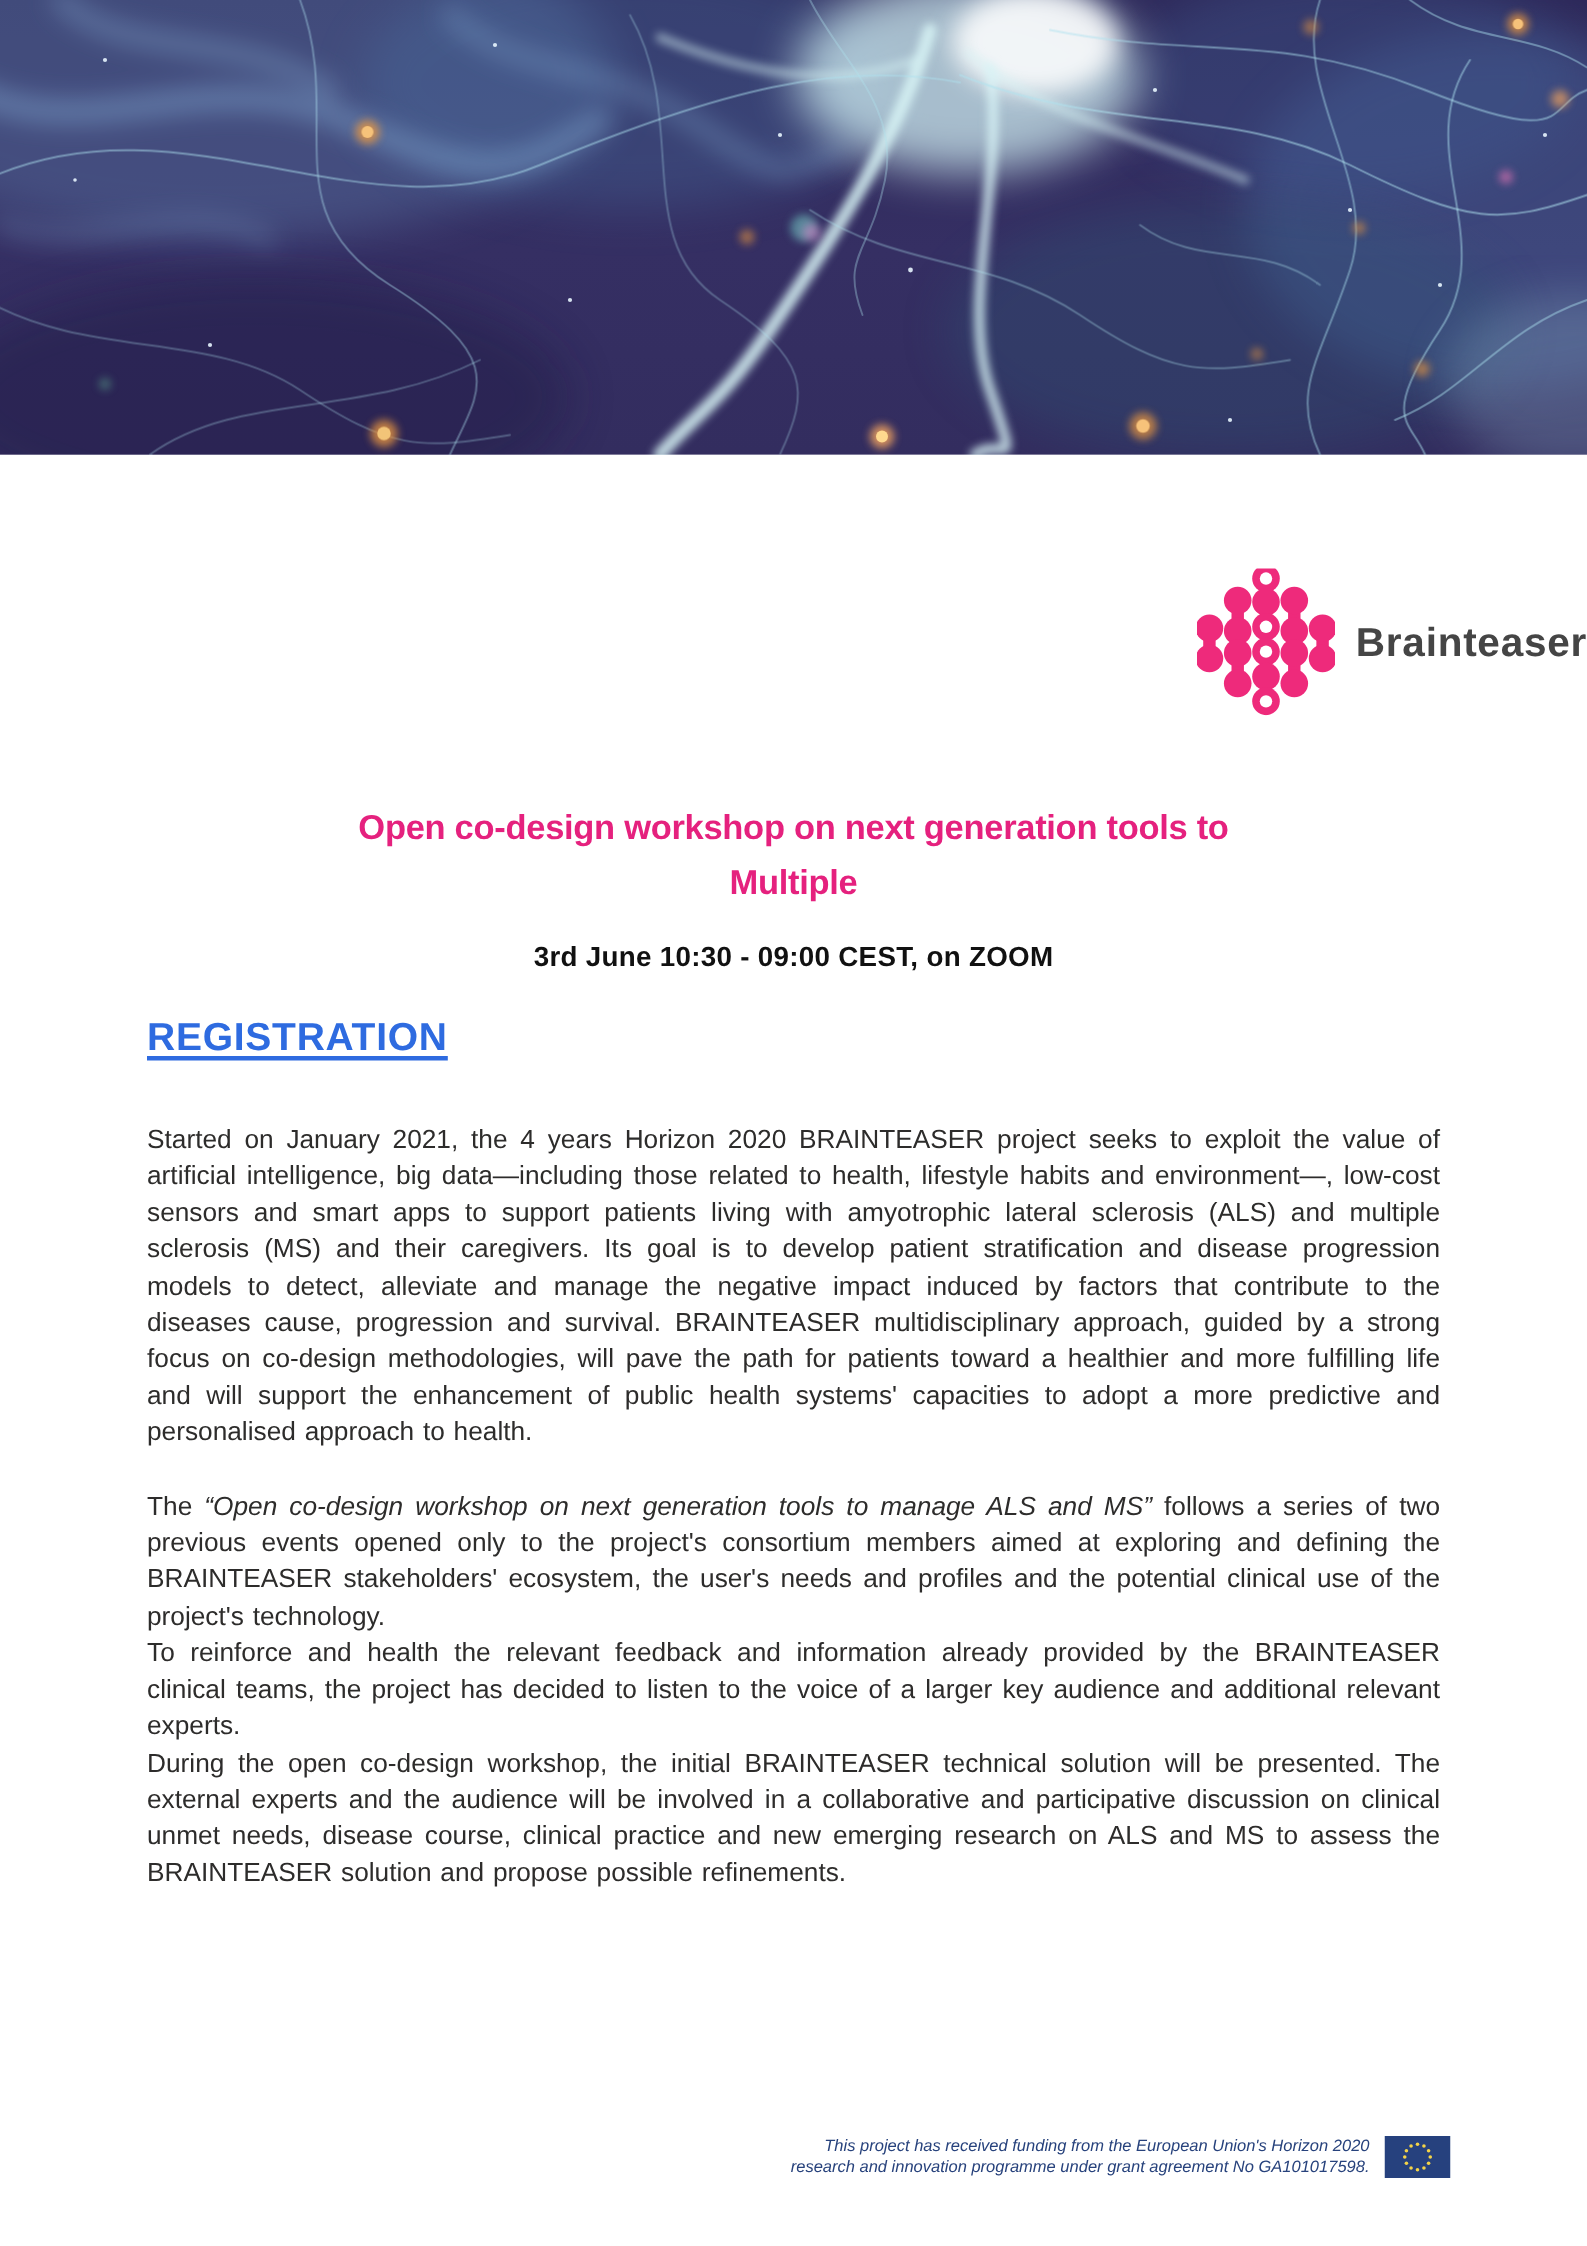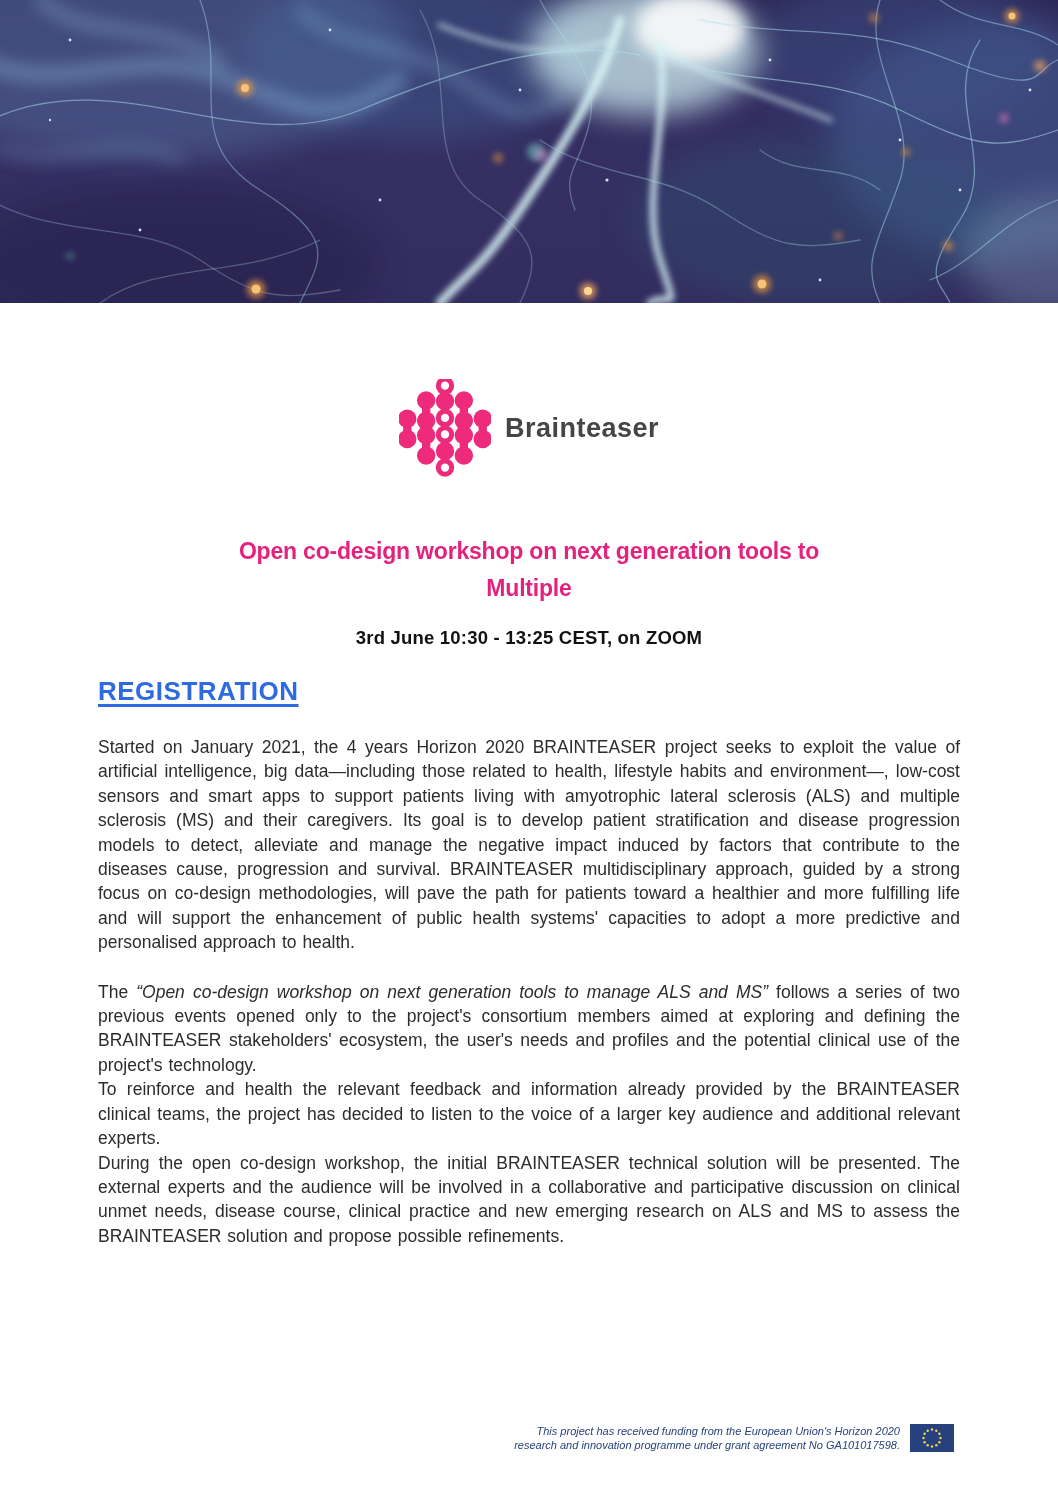--- a/index.html
+++ b/index.html
@@ -19,21 +19,21 @@
     background: #332d5f;
     overflow: hidden;
     position: relative;
   }
   .banner svg { display: block; }
 
   
   .logo-row {
     margin-top: 76px;
     display: flex;
-    justify-content: center;
+    justify-content: flex-end;
     align-items: center;
     gap: 14px;
   }
   .logo-icon svg { display: block; }
   .brand-text {
     font-size: 27px;
     font-weight: 600;
     letter-spacing: 0.5px;
     color: #454545;
   }
@@ -63,35 +63,35 @@
     font-size: 26px;
     letter-spacing: 0.5px;
     color: #2e6be0;
     text-decoration: underline;
     text-decoration-thickness: 2.5px;
     text-underline-offset: 4px;
   }
 
   
   .body-copy {
-    margin-top: 28px;
+    margin-top: 40px;
     font-size: 17.5px;
     line-height: 24.4px;
     text-align: justify;
     color: #2d2c2b;
     word-spacing: 1px;
   }
   .body-copy p { margin: 0; }
   .body-copy p.para-gap { margin-top: 25px; }
   .italic { font-style: italic; }
 
   
   .footer {
     position: absolute;
-    right: 104px;
+    right: 91px;
     bottom: 45px;
     display: flex;
     align-items: flex-end;
   }
   .footer-note {
     text-align: right;
     font-style: italic;
     font-size: 11px;
     line-height: 14px;
     color: #27427c;
@@ -252,21 +252,21 @@
   <span class="brand-text">Brainteaser</span>
 </div>
 
 <div class="content">
 
   <div class="page-title">
     <div>Open co-design workshop on next generation tools to</div>
     <div>Multiple</div>
   </div>
 
-  <div class="schedule">3rd June 10:30 - 13:25 CEST, on ZOOM</div>
+  <div class="schedule">3rd June 10:30 - 09:00 CEST, on ZOOM</div>
 
   <div class="registration-wrap">
     <a href="#" class="registration-link">REGISTRATION</a>
   </div>
 
   <div class="body-copy">
     <p>Started on January 2021, the 4 years Horizon 2020 BRAINTEASER project seeks to exploit the value of artificial intelligence, big data—including those related to health, lifestyle habits and environment—, low-cost sensors and smart apps to support patients living with amyotrophic lateral sclerosis (ALS) and multiple sclerosis (MS) and their caregivers. Its goal is to develop patient stratification and disease progression models to detect, alleviate and manage the negative impact induced by factors that contribute to the diseases cause, progression and survival. BRAINTEASER multidisciplinary approach, guided by a strong focus on co-design methodologies, will pave the path for patients toward a healthier and more fulfilling life and will support the enhancement of public health systems' capacities to adopt a more predictive and personalised approach to health.</p>
     <p class="para-gap"><span>The </span><span class="italic">“Open co-design workshop on next generation tools to manage ALS and MS”</span><span> follows a series of two previous events opened only to the project's consortium members aimed at exploring and defining the BRAINTEASER stakeholders' ecosystem, the user's needs and profiles and the potential clinical use of the project's technology.</span></p>
     <p>To reinforce and health the relevant feedback and information already provided by the BRAINTEASER clinical teams, the project has decided to listen to the voice of a larger key audience and additional relevant experts.</p>
     <p>During the open co-design workshop, the initial BRAINTEASER technical solution will be presented.  The external experts and the audience will be involved in a collaborative and participative discussion on clinical unmet needs, disease course, clinical practice and new emerging research on ALS and MS to assess the BRAINTEASER solution and propose possible refinements.</p>

